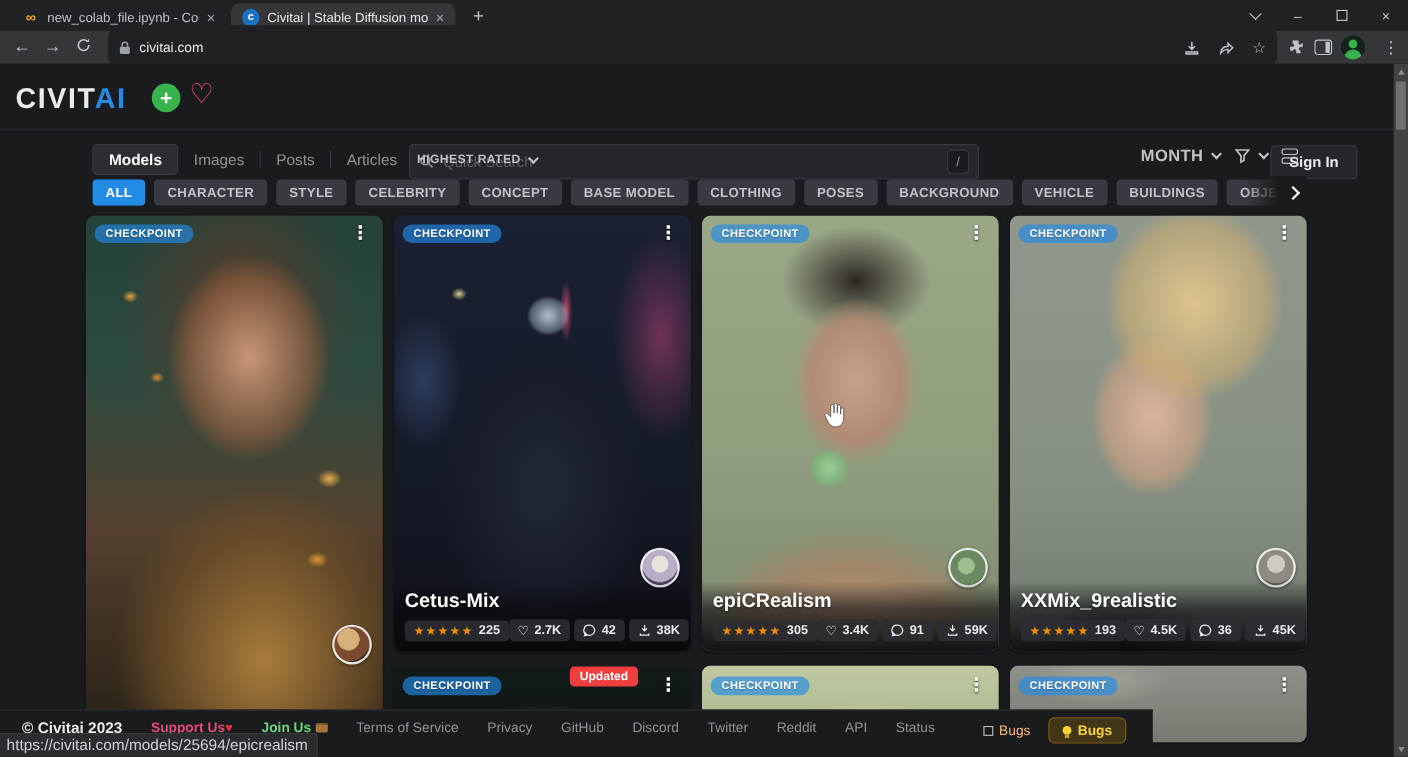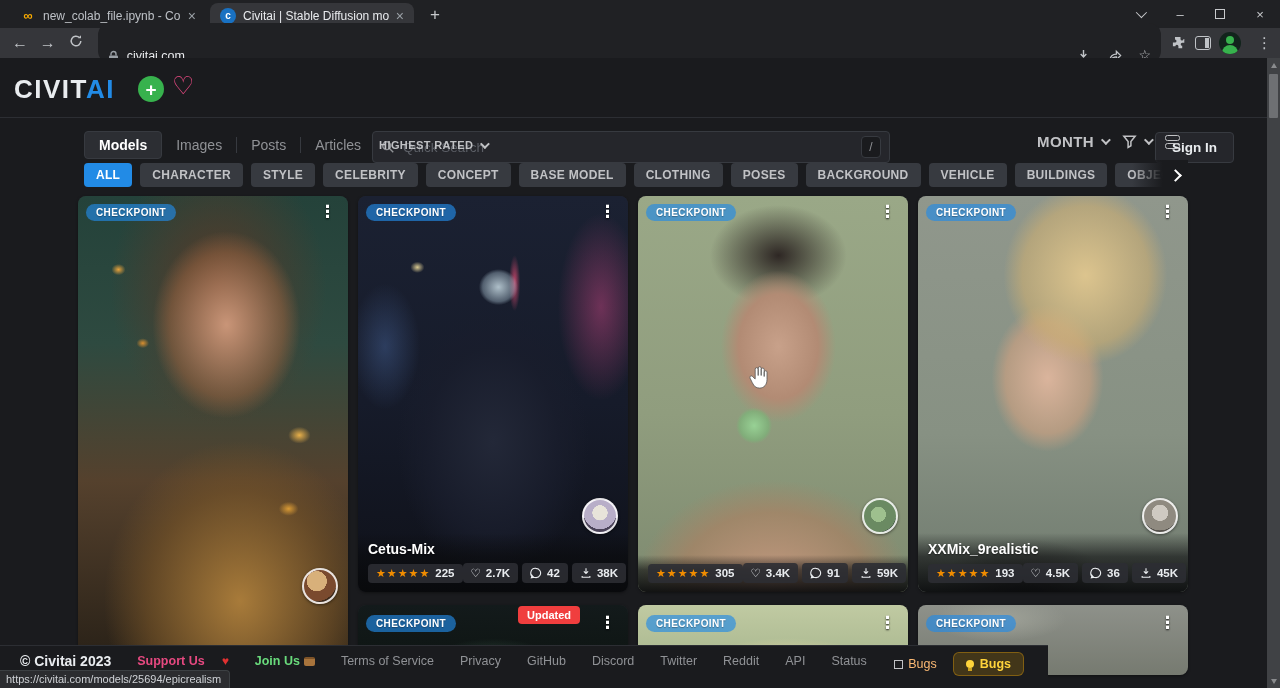--- a/index.html
+++ b/index.html
@@ -17,21 +17,21 @@
   .tab-title { flex:1; white-space:nowrap; overflow:hidden; }
   .tab-close { color:#9aa0a6; font-size:14px; line-height:1; }
   .newtab-btn { color:#c7c9cc; font-size:17px; margin-left:10px; padding:0 6px 3px; }
   .win-controls { position:absolute; right:0; top:0; height:28px; display:flex; align-items:center; }
   .win-btn { width:40px; height:28px; display:flex; align-items:center; justify-content:center; color:#c7c9cc; font-size:13px; }
   .win-max { width:10px; height:10px; border:1px solid #c7c9cc; }
   .chev { width:8px; height:8px; border-right:1.6px solid #c7c9cc; border-bottom:1.6px solid #c7c9cc; transform:rotate(45deg) translateY(-2px); }
 
   .toolbar { position:absolute; left:0; top:28px; width:1280px; height:30px; background:#35363A; display:flex; align-items:center; }
   .nav-ico { color:#c0c3c7; font-size:16px; width:28px; text-align:center; }
-  .omnibox { margin-left:8px; width:1068px; height:40px; background:#202124; border-radius:12px; display:flex; align-items:flex-end; padding:0 10px; gap:8px; }
+  .omnibox { margin-left:8px; width:1068px; height:40px; background:#202124; border-radius:12px; display:flex; align-items:center; padding:0 10px; gap:8px; }
   .url-text { color:#e8eaed; font-size:12.5px; flex:1; }
   .omni-right { display:flex; gap:16px; align-items:center; }
   .toolbar-right { display:flex; align-items:center; gap:8px; margin-left:10px; }
   .avatar-chrome { width:22px; height:22px; border-radius:50%; background:#12241c; position:relative; overflow:hidden; }
   .avatar-chrome::before { content:""; position:absolute; left:7px; top:4px; width:8px; height:8px; border-radius:50%; background:#37b24d; }
   .avatar-chrome::after { content:""; position:absolute; left:3px; top:13px; width:16px; height:10px; border-radius:8px 8px 0 0; background:#37b24d; }
   .kebab { color:#c0c3c7; font-size:15px; padding:0 8px; }
   .sidepanel-ico { width:16px; height:14px; border:1.5px solid #c0c3c7; border-radius:3px; position:relative; }
   .sidepanel-ico::after { content:""; position:absolute; right:1px; top:1px; bottom:1px; width:4px; background:#c0c3c7; }
 
@@ -68,21 +68,21 @@
   .chips-next { width:9px; height:9px; border-right:2.4px solid #fff; border-bottom:2.4px solid #fff; transform:rotate(-45deg); margin-right:8px; }
 
   
   .card { position:absolute; width:270px; border-radius:8px; background:#25262B; overflow:hidden; box-shadow:0 1px 3px rgba(0,0,0,.4); }
   .card-img { position:absolute; inset:0; }
   .badge-row { position:absolute; top:8px; left:8px; right:8px; display:flex; justify-content:space-between; align-items:flex-start; }
   .cp-badge { background:rgba(34,139,230,.65); color:#fff; font-size:10px; font-weight:700; letter-spacing:.4px; padding:3px 10px; border-radius:9px; text-shadow:0 1px 1px rgba(0,0,0,.3); }
   .dots { color:#fff; font-size:17px; font-weight:700; text-shadow:0 1px 2px rgba(0,0,0,.8); line-height:.9; padding:0 4px; }
   .card-avatar { position:absolute; right:10px; width:36px; height:36px; border-radius:50%; border:2px solid rgba(255,255,255,.85); box-shadow:0 1px 3px rgba(0,0,0,.5); }
   .card-bottom { position:absolute; left:0; right:0; bottom:0; padding:8px 10px 9px; background:linear-gradient(180deg, rgba(10,11,13,0) 0%, rgba(10,11,13,.62) 40%, rgba(8,9,11,.92) 100%); }
-  .card-title { color:#fff; font-size:14px; font-weight:700; margin-bottom:6px; text-shadow:0 1px 2px rgba(0,0,0,.6); }
+  .card-title { color:#fff; font-size:18px; font-weight:700; margin-bottom:6px; text-shadow:0 1px 2px rgba(0,0,0,.6); }
   .stats { display:flex; justify-content:space-between; align-items:center; }
   .pill { background:rgba(44,46,51,.88); border-radius:4px; padding:3px 8px; display:flex; align-items:center; gap:5px; color:#E9ECEF; font-size:11.5px; font-weight:700; }
   .stars { color:#F08C00; font-size:11px; letter-spacing:1px; }
   .stat-group { display:flex; gap:4px; }
   .updated-badge { background:#F03E3E; color:#fff; font-size:11px; font-weight:600; padding:3px 9px; border-radius:4px 4px 4px 4px; }
 
   
   .img-dreamshaper { background:
     radial-gradient(10px 8px at 15% 16%, #e8a33c, transparent 70%),
     radial-gradient(9px 7px at 24% 32%, #d98f2f, transparent 70%),
@@ -123,32 +123,32 @@
   .av-1 { background:radial-gradient(circle at 40% 35%, #d8b07a 0 35%, #7a4a2e 36% 70%, #3c2a1c 71%); }
   .av-2 { background:radial-gradient(circle at 50% 40%, #e8e4da 0 30%, #b8aec8 31% 65%, #4a4258 66%); }
   .av-3 { background:radial-gradient(circle at 45% 45%, #9ec08e 0 30%, #6a8a62 31% 70%, #3e5240 71%); }
   .av-4 { background:radial-gradient(circle at 50% 40%, #cfcac2 0 32%, #8f8a80 33% 70%, #55524c 71%); }
 
   
   .site-footer { position:absolute; left:0; top:645px; width:1048px; height:43px; background:#1A1B1E; border-top:1px solid #2C2E33; z-index:20; }
   .footer-row { display:flex; align-items:center; gap:26px; padding:7px 16px 0 20px; }
   .copyright { color:#E9ECEF; font-size:14px; font-weight:700; }
   .f-link { color:#909296; font-size:12.5px; font-weight:500; }
-  .f-link.pink { color:#E64980; font-weight:600; display:flex; align-items:flex-start; gap:17px; }
+  .f-link.pink { color:#E64980; font-weight:600; display:flex; align-items:flex-start; gap:0; }
   .f-link.green { color:#69DB7C; font-weight:600; display:flex; align-items:center; gap:4px; }
   .heart-mini { color:#E03131; font-size:12px; }
   .briefcase-mini { width:11px; height:9px; background:#a8743c; border-radius:2px; border-top:2px solid #7d5328; display:inline-block; }
   .footer-right { position:absolute; right:24px; top:6px; display:flex; align-items:center; gap:16px; }
   .bugs-link { color:#fdba74; font-size:12.5px; display:flex; align-items:center; gap:5px; }
   .bug-box { width:9px; height:9px; border:1px solid #C1C2C5; display:inline-block; }
   .ideas-btn { background:rgba(250,176,5,.18); border:1px solid rgba(250,176,5,.35); color:#FFD43B; font-size:12.5px; font-weight:600; border-radius:6px; padding:4px 12px; display:flex; align-items:center; gap:6px; }
   .bulb { width:8px; height:8px; border-radius:50%; background:#FFD43B; position:relative; }
   .bulb::after { content:""; position:absolute; left:2.2px; top:8px; width:3.6px; height:3px; background:#caa11f; }
 
-  .status-bubble { position:absolute; left:0; bottom:0; z-index:30; background:#2B2C2F; border:1px solid #3C4043; border-bottom:none; border-left:none; border-radius:0 4px 0 0; color:#CFD2D6; font-size:11px; padding:2px 8px 3px 6px; }
+  .status-bubble { position:absolute; left:0; bottom:0; z-index:30; background:#2B2C2F; border:1px solid #3C4043; border-bottom:none; border-left:none; border-radius:0 4px 0 0; color:#CFD2D6; font-size:14px; padding:2px 8px 3px 6px; }
 
   
   .scrollbar { position:absolute; right:0; top:58px; bottom:0; width:13px; background:#404245; z-index:40; }
   .sb-arrow { position:absolute; left:0; width:13px; height:14px; display:flex; align-items:center; justify-content:center; }
   .sb-arrow.up { top:0; } .sb-arrow.down { bottom:0; }
   .sb-tri-up { width:0; height:0; border-left:3.5px solid transparent; border-right:3.5px solid transparent; border-bottom:5px solid #8a8c8e; }
   .sb-tri-down { width:0; height:0; border-left:3.5px solid transparent; border-right:3.5px solid transparent; border-top:5px solid #8a8c8e; }
   .sb-thumb { position:absolute; left:2px; top:16px; width:9px; height:44px; background:#6e7073; border-radius:1px; }
 
   .cursor { position:absolute; left:748px; top:364px; z-index:50; }
@@ -326,20 +326,21 @@
 </div>
 
 <div class="card" style="left:638px; top:196px; height:396px;">
   <div class="card-img img-epic"></div>
   <div class="badge-row">
     <span class="cp-badge">CHECKPOINT</span>
     <span class="dots">⋮</span>
   </div>
   <div class="card-avatar av-3" style="bottom:58px"></div>
   <div class="card-bottom">
+    <div class="card-title">epiCRealism</div>
     <div class="stats">
       <span class="pill">
           <span class="stars">★★★★★</span>
           <span>305</span>
         </span>
       <span class="stat-group">
         <span class="pill">
             <span style="font-weight:400">♡</span>
             <span>3.4K</span>
           </span>

